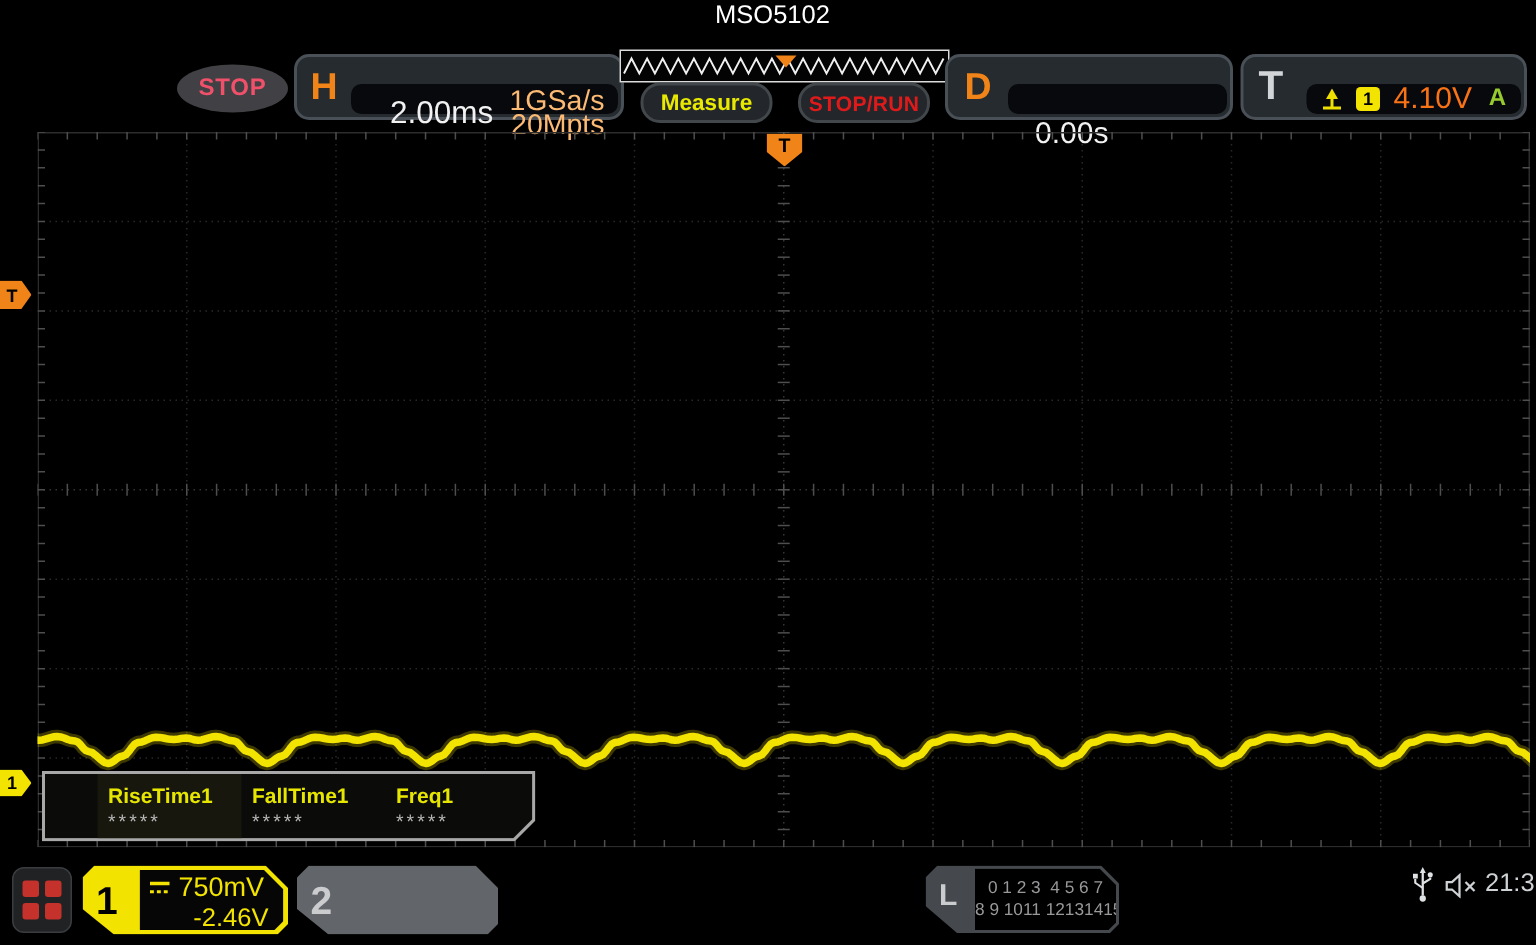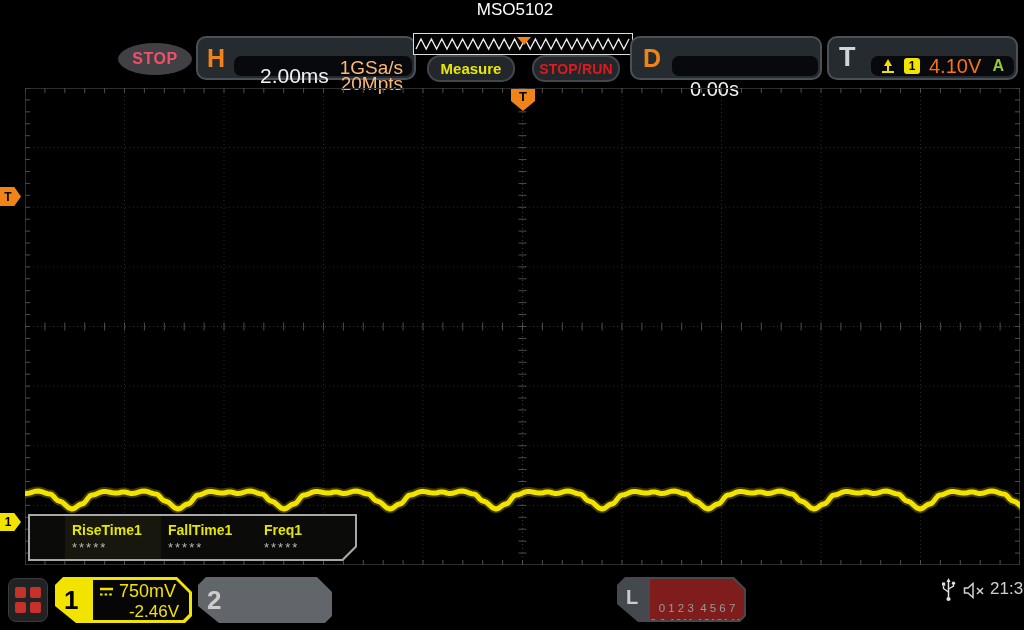--- a/index.html
+++ b/index.html
@@ -98,24 +98,24 @@
   .ch-panel{position:absolute;left:38px;top:3px;right:3px;bottom:3px;background:#060606;
         clip-path:polygon(0 0,calc(100% - 13px) 0,100% 13px,100% calc(100% - 6px),
         calc(100% - 6px) 100%,0 100%);padding:1px 8px 0 6px;z-index:2;}
   .ch-row1{display:flex;align-items:center;gap:5px;font-size:18px;line-height:21px;}
   .ch-row2{text-align:right;font-size:17px;line-height:19px;padding-right:2px;}
 
   .lbadge{position:absolute;left:617px;top:12px;width:129px;height:45px;background:#45484c;
         clip-path:polygon(8px 0,calc(100% - 12px) 0,100% 12px,100% calc(100% - 6px),
         calc(100% - 6px) 100%,21px 100%,0 calc(100% - 18px),0 8px);}
   .l-glyph{position:absolute;left:9px;top:9px;color:#caccce;font-size:20px;font-weight:bold;}
-  .l-panel{position:absolute;left:33px;top:2px;right:2px;bottom:2px;background:#7f1d1d;
+  .l-panel{position:absolute;left:33px;top:2px;right:2px;bottom:2px;background:#000000;
         clip-path:polygon(0 0,calc(100% - 11px) 0,100% 11px,100% calc(100% - 5px),
         calc(100% - 5px) 100%,0 100%);color:#98999b;font-size:11.5px;line-height:15px;
-        text-align:center;padding-top:22px;}
+        text-align:center;padding-top:6px;}
   .l-panel div{white-space:pre;}
   .clock{position:absolute;left:990px;top:14px;color:#cfd2d4;font-size:17px;}
   .usb-icon{position:absolute;left:941px;top:13px;}
   .mute-icon{position:absolute;left:963px;top:17px;}
 </style>
 </head>
 <body>
 
 <div class="screen">
 

